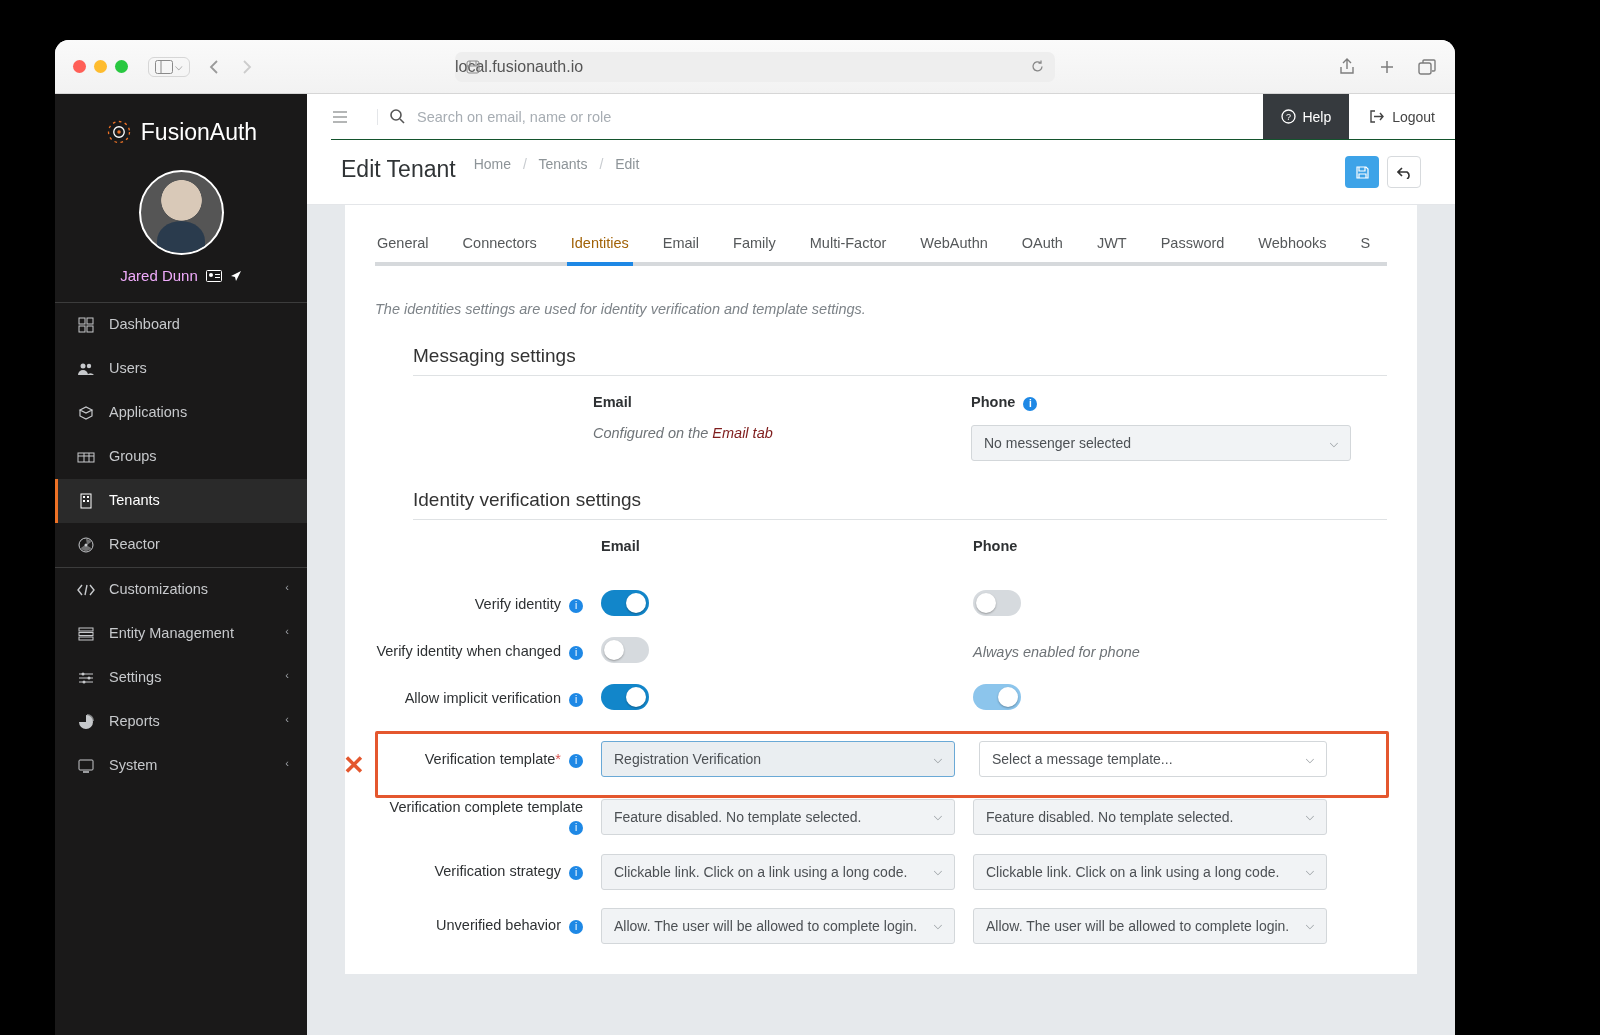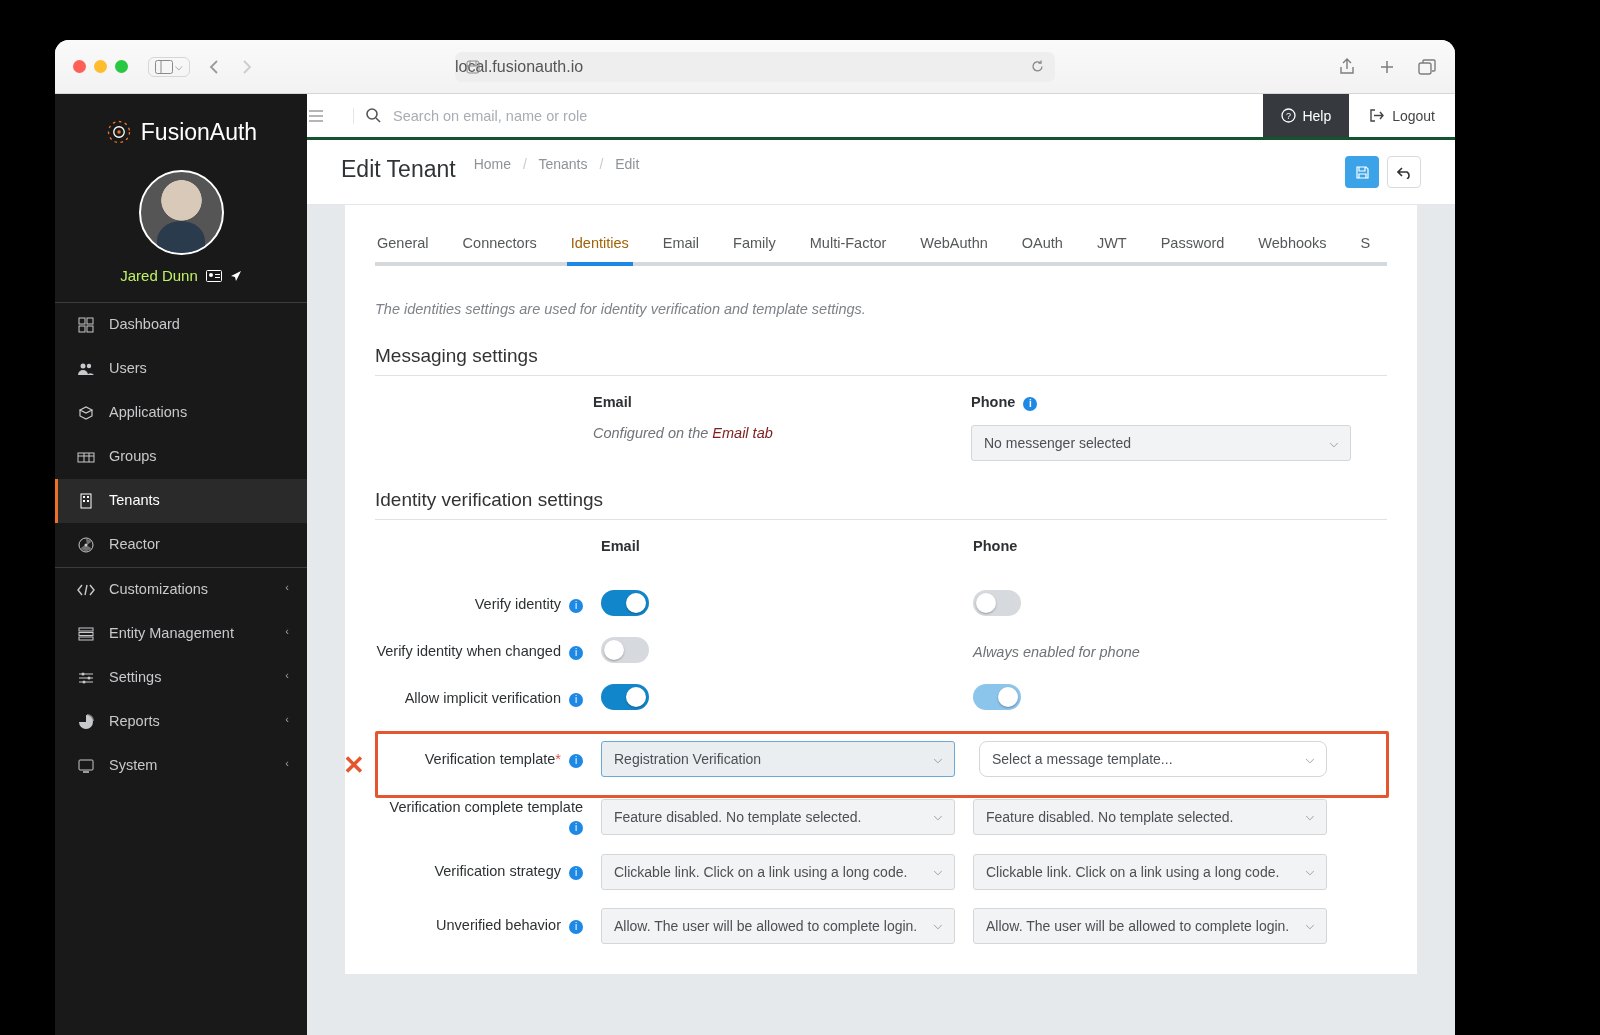--- a/index.html
+++ b/index.html
@@ -17,28 +17,28 @@
   .url-shield{position:absolute; left:10px; color:#888;}
   .url-refresh{position:absolute; right:10px; color:#888;}
   .chrome-right{position:absolute; right:18px; display:flex; gap:20px;}
   .app{display:flex; height:calc(100% - 54px);}
   .sidebar{width:252px; background:#1a1919; color:#aeb1b5; flex-shrink:0; overflow-y:auto;}
   .sb-top{padding:24px 20px 18px; text-align:center;}
   .brand{display:flex;align-items:center;justify-content:center;gap:8px;color:#fff;font-size:23px;font-weight:500;margin-bottom:24px;}
   .brand-icon{width:28px;height:28px;}
   .avatar{width:85px;height:85px;border-radius:50%;border:2px solid #fff;margin:0 auto 12px;background:#474747 radial-gradient(circle at 50% 35%, #d9c9b8 0%, #d9c9b8 30%, #555 31%);position:relative;overflow:hidden;}
   .avatar::after{content:"";position:absolute;left:20%;bottom:-10%;width:60%;height:50%;background:#2a3b4d;border-radius:50% 50% 0 0;}
-  .username{color:#bef264;font-size:15px;display:inline-flex;align-items:center;gap:8px;}
+  .username{color:#f0abfc;font-size:15px;display:inline-flex;align-items:center;gap:8px;}
   .sb-sep{border-top:1px solid #3c3c3c;}
   .sb-item{display:flex;gap:14px;padding:13px 22px;color:#c7c9cc;font-size:14.5px;cursor:pointer;position:relative;}
   .sb-item.active{background:#2a2a2a;color:#fff;border-left:3px solid #ed7226;padding-left:19px;}
   .sb-item .chev{position:absolute;right:18px;font-size:11px;color:#9ea1a6;}
   .sb-icon{width:18px;height:18px;display:inline-flex;align-items:center;justify-content:center;color:inherit;}
   .main{flex:1;background:#fff;display:flex;flex-direction:column;overflow:hidden;}
-  .topbar{height:46px;border-bottom:3px solid #14532d;display:flex;align-items:center;}
+  .topbar{height:46px;border-bottom:1px solid #14532d;display:flex;align-items:center;margin-left:24px;}
   .tb-collapse{width:46px;text-align:center;color:#9b9e9e;}
   .tb-search{flex:1;display:flex;align-items:center;gap:12px;padding-left:12px;border-left:1px solid #e4e6e9;color:#aaa;}
   .tb-search input{border:none;outline:none;font-size:14.5px;width:400px;color:#555;}
   .tb-search input::placeholder{color:#a7adb3;}
   .tb-help{background:#363a3e;color:#fff;padding:0 18px;height:100%;display:flex;align-items:center;gap:6px;}
   .tb-logout{padding:0 20px;height:100%;display:flex;align-items:center;gap:8px;color:#444;}
   .page-head{display:flex;align-items:flex-start;padding:16px 34px;border-bottom:1px solid #e4e6e9;}
   .page-title{font-size:23px;font-weight:400;color:#303436;margin-right:18px;}
   .crumb{color:#8d9498;font-size:14px;}
   .crumb .sep{margin:0 8px;color:#c7cbcf;}
@@ -48,21 +48,21 @@
   .btn.outline{background:#fff;border:1px solid #d7dadd;color:#444;}
   .content{flex:1;background:#e6e9ec;padding:0 38px 40px;overflow-y:auto;}
   .card{background:#fff;padding:0 30px 30px;}
   .tabs{display:flex;gap:30px;padding:30px 0 0; position:relative;}
   .tabs::after{content:"";position:absolute;left:0;right:0;bottom:-1px;height:4px;background:#d6d9dc;}
   .tab{padding:0 2px 14px;color:#55585a;font-size:14.5px;cursor:pointer;position:relative;z-index:1;}
   .tab.active{color:#a16207;font-weight:500;}
   .tab.active::after{content:"";position:absolute;left:-2px;right:-2px;bottom:-1px;height:4px;background:#1e88e5;}
   .tab-cut{color:#55585a;}
   .section-desc{font-style:italic;color:#7d8388;margin:36px 0 28px;font-size:14.5px;}
-  .section-title{font-size:19px;color:#333;padding-bottom:8px;border-bottom:1px solid #dfe2e4;margin-bottom:18px;}
+  .section-title{font-size:19px;color:#333;padding-bottom:8px;border-bottom:1px solid #dfe2e4;margin-bottom:18px;margin-left:38px;}
   .grid2{display:grid;grid-template-columns:200px 360px 380px;gap:0 18px;align-items:start;}
   .grid3{display:grid;grid-template-columns:208px 354px 354px;column-gap:18px;align-items:center;margin-bottom:18px;}
   .colhead{font-weight:600;color:#2e3133;margin-bottom:14px;font-size:14.5px;}
   .lbl{text-align:right;color:#2e3133;font-size:14.5px;line-height:1.3;}
   .info{display:inline-block;width:14px;height:14px;border-radius:50%;background:#1e88e5;color:#fff;font-size:10px;text-align:center;line-height:14px;margin-left:4px;font-style:normal;}
   .req{color:#d9534f;}
   .note{font-style:italic;color:#6e7377;font-size:14.5px;}
   .link{color:#7f1d1d;}
   .select{height:36px;background:#f1f3f5;border:1px solid #d3d7da;border-radius:3px;display:flex;align-items:center;padding:0 34px 0 12px;color:#4c5054;position:relative;font-size:14px;}
   .select.light{background:#fff;}
@@ -421,21 +421,21 @@
 
             <div class="highlight-row">
               <span class="x-mark">✕</span>
               <div class="highlight-box"></div>
               <div class="grid3" style="margin-bottom:11px;padding-left:8px;">
                 <div class="lbl"><span>Verification template</span><span class="req">*</span> <i class="info">i</i></div>
                 <div class="select hl-select">
                   <span>Registration Verification</span>
                   <span class="caret">⌵</span>
                 </div>
-                <div class="select light" style="margin-left:6px;border-radius:8px;">
+                <div class="select light" style="margin-left:6px;">
                   <span>Select a message template...</span>
                   <span class="caret">⌵</span>
                 </div>
               </div>
             </div>
 
             <div class="grid3">
               <div class="lbl"><span>Verification complete template</span> <i class="info">i</i></div>
               <div class="select">
                   <span>Feature disabled. No template selected.</span>

